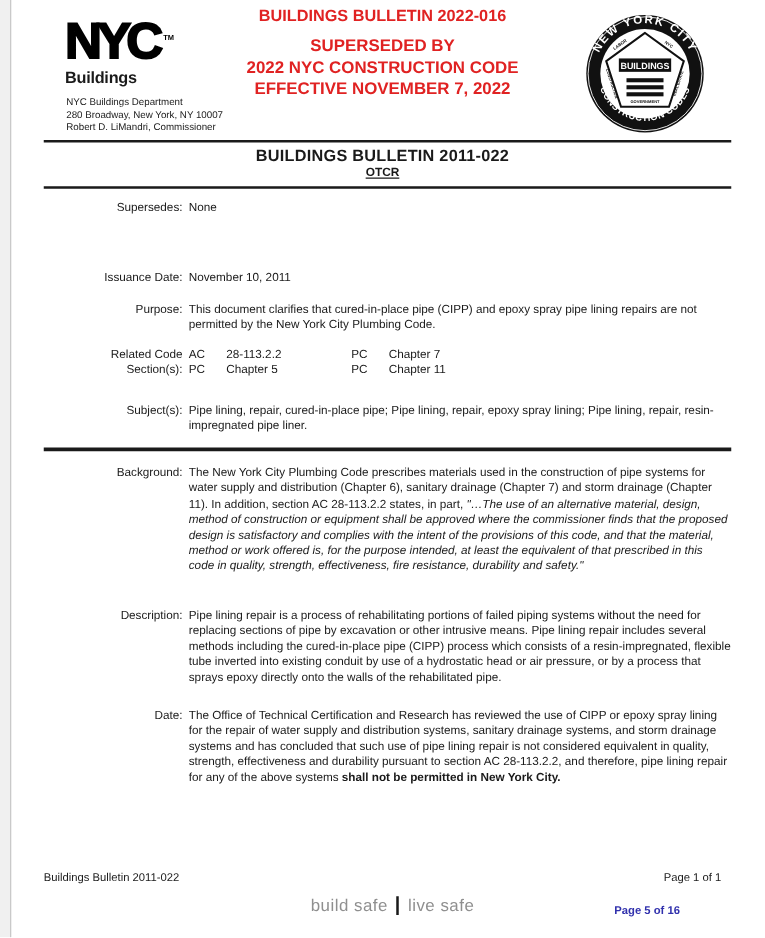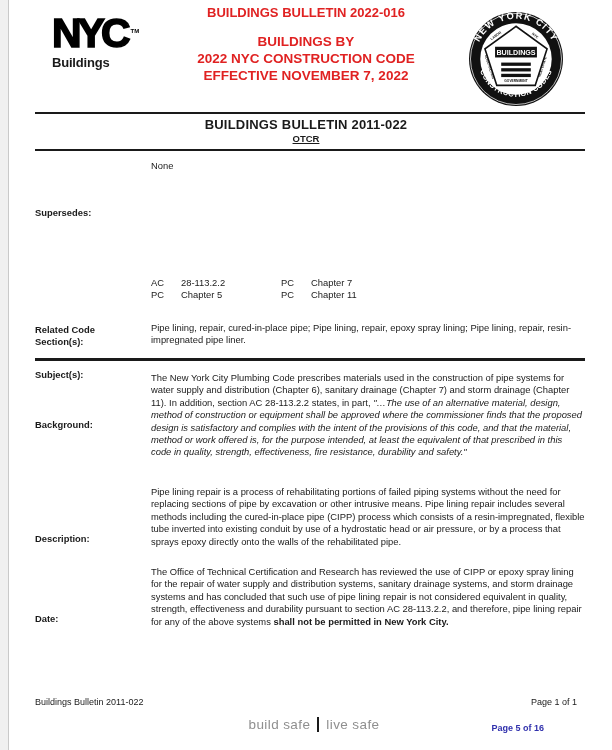--- a/index.html
+++ b/index.html
@@ -10,35 +10,35 @@
   .left-strip{position:absolute;left:0;top:0;bottom:0;width:8px;background:#f0f0f0;border-right:1px solid #c9c9c9;}
 
   
   .logo-block{position:absolute;left:52px;top:12px;}
   .nyc-logo{font-weight:bold;font-size:41px;line-height:38px;letter-spacing:-4px;color:#000;
     -webkit-text-stroke:1.6px #000;transform:scaleY(.98);}
   .nyc-logo .tm{font-size:6px;letter-spacing:0;-webkit-text-stroke:0;vertical-align:super;margin-left:4px;}
   .logo-buildings{font-weight:bold;font-size:13px;margin-top:2px;letter-spacing:-0.2px;}
   .dept-block{position:absolute;left:53px;top:77px;font-size:7.8px;line-height:10px;color:#222;}
   .red-block{position:absolute;left:150px;top:5px;width:312px;text-align:center;font-weight:bold;color:#e02222;}
-  .red-l1{font-size:13px;margin-bottom:13px;}
+  .red-l1{font-size:13px;margin-bottom:8px;}
   .red-l2,.red-l3,.red-l4{font-size:13.5px;line-height:17px;}
   .seal{position:absolute;left:467px;top:10px;}
 
   .rule{position:absolute;left:35px;width:550px;background:#1a1a1a;}
   .rule-1{top:112px;height:2px;}
   .rule-2{top:149px;height:2px;}
   .rule-3{top:358px;height:3px;}
 
   .doc-title{position:absolute;top:117px;left:0;right:0;text-align:center;font-weight:bold;font-size:13px;letter-spacing:.2px;}
   .doc-sub{position:absolute;top:133px;left:0;right:0;text-align:center;font-weight:bold;font-size:9.5px;text-decoration:underline;}
 
   
   .frow{position:absolute;left:35px;width:550px;display:flex;font-size:9.4px;line-height:12.4px;}
-  .flabel{width:111px;text-align:left;font-weight:bold;flex:none;margin-top:47px;}
+  .flabel{width:111px;text-align:right;font-weight:normal;flex:none;}
   .fvalue{margin-left:5px;width:434px;}
   .row-supersedes{top:160px;}
   .row-issuer{top:181px;}
   .row-issuance{top:216px;}
   .row-purpose{top:241px;}
   .row-related{top:277px;}
   .row-subjects{top:322px;}
   .row-background{top:372px;}
   .row-description{top:486px;}
   .row-uses{top:566px;}
@@ -58,24 +58,29 @@
 <body>
 
 <div class="page">
   <div class="left-strip"></div>
 
   <div class="logo-block">
     <div class="nyc-logo"><span>NYC</span><span class="tm">TM</span></div>
     <div class="logo-buildings">Buildings</div>
   </div>
 
+  <div class="dept-block">
+    <div>NYC Buildings Department</div>
+    <div>280 Broadway, New York, NY 10007</div>
+    <div>Robert D. LiMandri, Commissioner</div>
+  </div>
 
   <div class="red-block">
     <div class="red-l1">BUILDINGS BULLETIN 2022-016</div>
-    <div class="red-l2">BUILDINGS BY</div>
+    <div class="red-l2">SUPERSEDED BY</div>
     <div class="red-l3">2022 NYC CONSTRUCTION CODE</div>
     <div class="red-l4">EFFECTIVE NOVEMBER 7, 2022</div>
   </div>
 
   <svg class="seal" width="98" height="98" viewBox="0 0 96 96">
     <circle cx="48" cy="48" r="46" fill="#111"></circle>
     <circle cx="48" cy="48" r="44.6" fill="none" stroke="#fff" stroke-width="0.7"></circle>
     <circle cx="48" cy="48" r="35" fill="#fff"></circle>
     <defs>
       <path id="sealTopArc" d="M 8.5 48 A 39.5 39.5 0 1 1 87.5 48" fill="none"></path>
@@ -104,21 +109,29 @@
   <div class="doc-title">BUILDINGS BULLETIN 2011-022</div>
   <div class="doc-sub">OTCR</div>
   <div class="rule rule-2"></div>
 
   <div class="frow row-supersedes">
     <div class="flabel">Supersedes:</div>
     <div class="fvalue">None</div>
   </div>
 
 
+  <div class="frow row-issuance">
+    <div class="flabel">Issuance Date:</div>
+    <div class="fvalue">November 10, 2011</div>
+  </div>
 
+  <div class="frow row-purpose">
+    <div class="flabel">Purpose:</div>
+    <div class="fvalue">This document clarifies that cured-in-place pipe (CIPP) and epoxy spray pipe lining repairs are not permitted by the New York City Plumbing Code.</div>
+  </div>
 
   <div class="frow row-related">
     <div class="flabel">
       <div>Related Code</div>
       <div>Section(s):</div>
     </div>
     <div class="fvalue">
       <div class="related-grid">
         <span>AC</span>
         <span>28-113.2.2</span>

